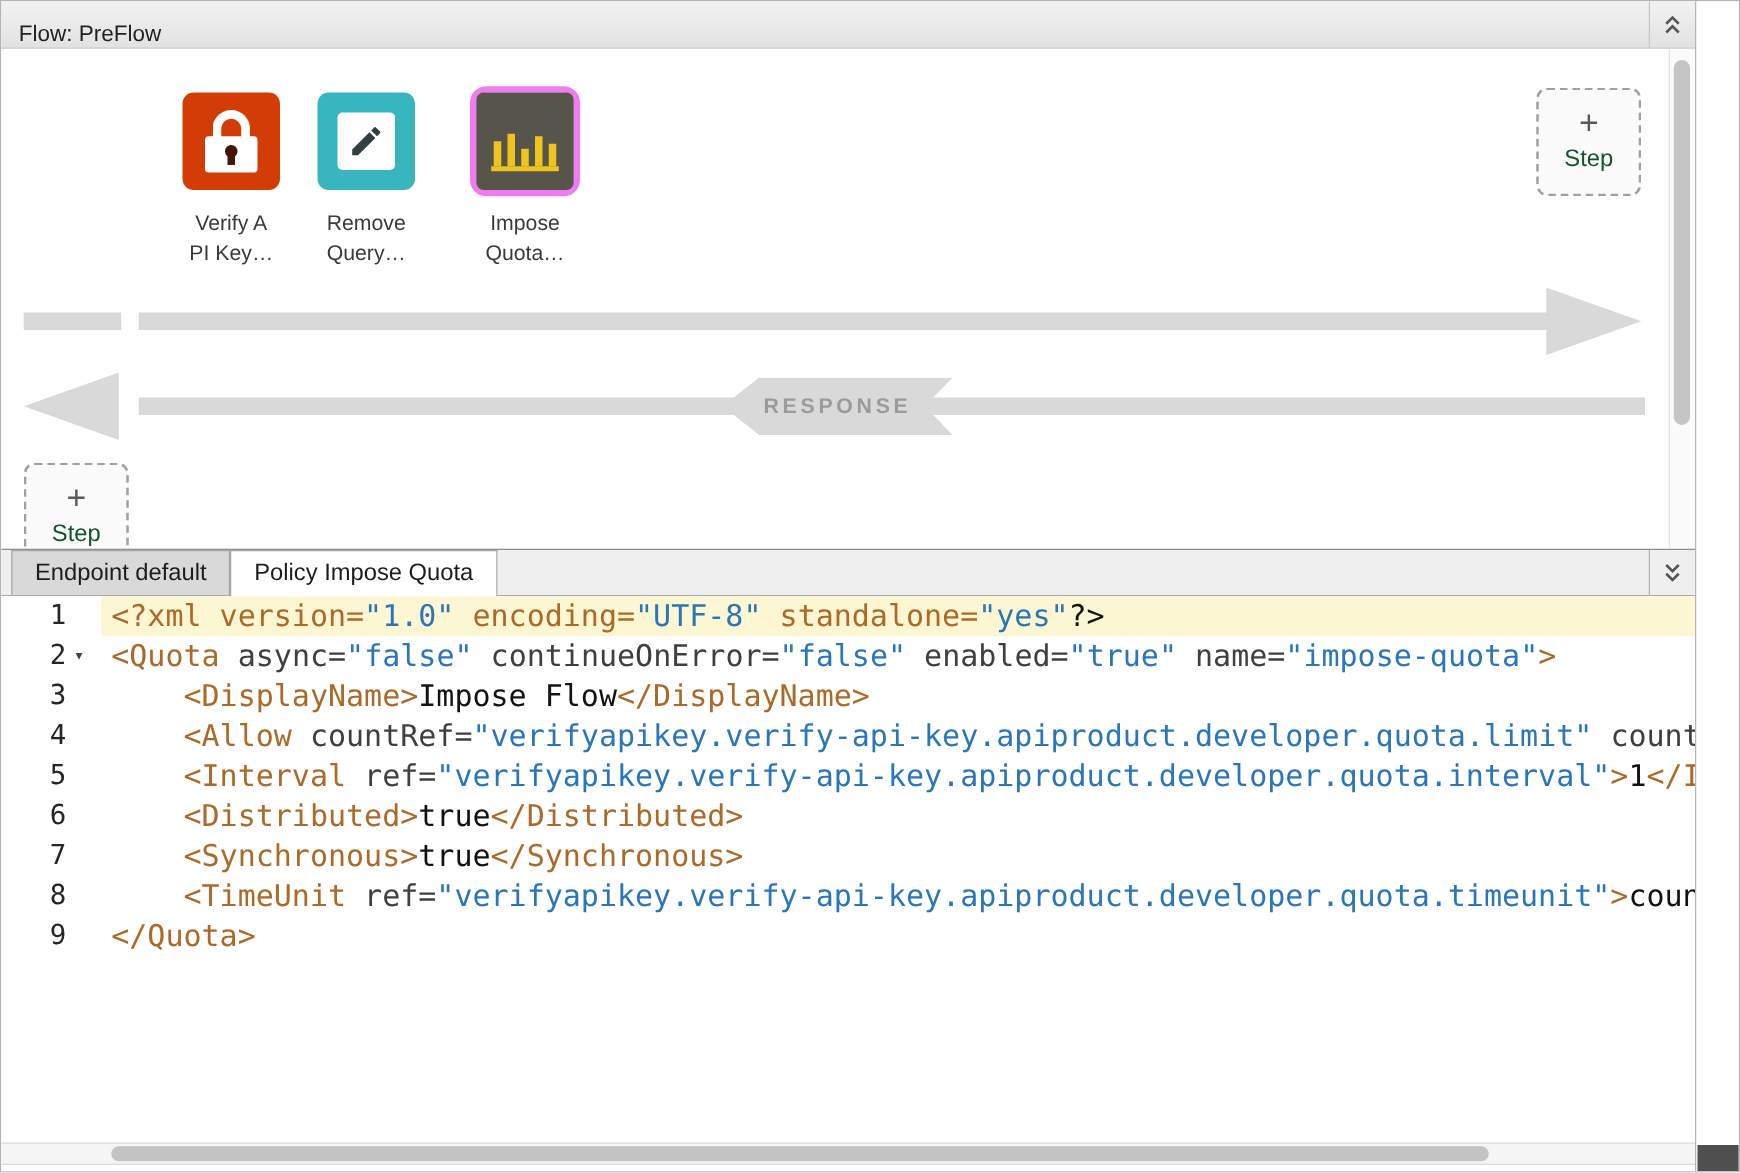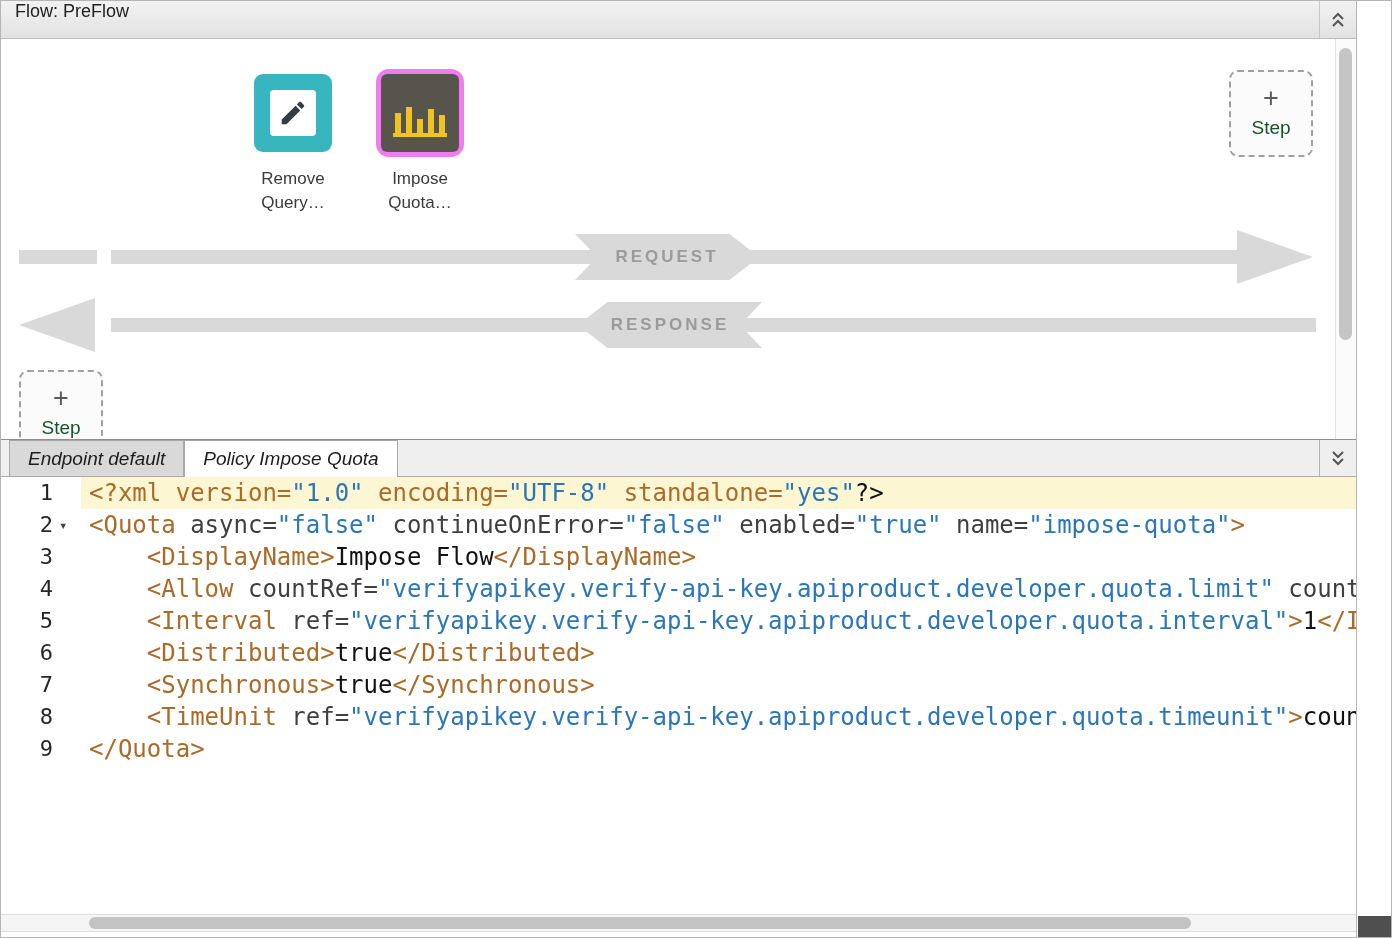--- a/index.html
+++ b/index.html
@@ -6,21 +6,21 @@
   .frame{width:1392px;height:938px;position:relative;background:#fff;
     font-family:"Liberation Sans","DejaVu Sans",sans-serif;border:1px solid #b5b5b5;
     box-sizing:border-box;overflow:hidden;}
   .main{position:absolute;left:0;top:0;width:1355px;height:100%;border-right:1px solid #b5b5b5;
     display:flex;flex-direction:column;box-sizing:content-box;}
   .right-strip{position:absolute;left:1357px;top:0;right:0;bottom:0;background:#fff;}
   .dark-corner{position:absolute;left:0;right:0;bottom:0;height:21px;background:#4f4f4f;}
 
   
   .flow-header{height:37px;flex:none;background:linear-gradient(#f2f2f2,#e2e2e2);
-    border-bottom:1px solid #bdbdbd;display:flex;align-items:flex-start;}
+    border-bottom:1px solid #bdbdbd;display:flex;align-items:flex-end;}
   .flow-title{padding-left:14px;font-size:18px;color:#222;}
   .collapse-btn{margin-left:auto;width:36px;height:100%;border-left:1px solid #c6c6c6;
     display:flex;align-items:center;justify-content:center;cursor:pointer;}
 
   .flow-canvas{position:relative;height:400px;flex:none;background:#fff;overflow:hidden;}
 
   .step-item{position:absolute;top:35px;width:96px;text-align:center;cursor:pointer;}
   .step-icon{width:78px;height:78px;border-radius:9px;margin:0 auto;
     display:flex;align-items:center;justify-content:center;box-sizing:border-box;}
   .step-label{margin-top:15px;font-size:17px;line-height:1.4;color:#3a3a3a;}
@@ -69,21 +69,21 @@
 
   .vscroll{position:absolute;right:0;top:0;bottom:0;width:21px;background:#fbfbfb;
     border-left:1px solid #e2e2e2;box-sizing:border-box;}
   .vthumb{position:absolute;left:3px;top:9px;width:13px;height:292px;background:#c5c5c5;border-radius:7px;}
 
   
   .tabs-row{height:38px;flex:none;background:#efefef;border-top:1px solid #8f8f8f;
     border-bottom:1px solid #ababab;display:flex;align-items:stretch;position:relative;
     box-sizing:border-box;}
   .tab{display:flex;align-items:center;padding:0 18px;font-size:19px;color:#1d1d1d;
-    background:#d9d9d9;border:1px solid #a8a8a8;border-bottom:none;cursor:pointer;white-space:nowrap;font-style:italic;}
+    background:#d9d9d9;border:1px solid #a8a8a8;border-bottom:none;cursor:pointer;white-space:nowrap;}
   .tab:first-of-type{margin-left:8px;}
   .tab.active{background:#fff;margin-bottom:-1px;z-index:2;}
   .collapse-btn-bottom{position:absolute;right:0;top:0;bottom:0;width:36px;
     border-left:1px solid #b3b3b3;display:flex;align-items:center;justify-content:center;cursor:pointer;}
 
   
   .editor{flex:1;background:#fff;position:relative;overflow:hidden;
     font-family:"DejaVu Sans Mono","Liberation Mono",monospace;}
   .code-row{display:flex;height:32px;line-height:32px;white-space:pre;font-size:24px;}
   .gutter{flex:none;width:80px;position:relative;text-align:right;padding-right:28px;
@@ -113,20 +113,33 @@
       <div class="collapse-btn">
         <svg width="16" height="18" viewBox="0 0 16 18" fill="none" stroke="#555" stroke-width="2">
           <path d="M3 8 L8 3 L13 8"></path>
             <path d="M3 15 L8 10 L13 15"></path>
         </svg>
       </div>
     </div>
 
     <div class="flow-canvas">
 
+      <div class="step-item" style="left:136px">
+        <div class="step-icon icon-lock">
+          <div class="shackle"></div>
+          <div class="lock-body">
+            <i class="keyhole"></i>
+            <i class="keystem"></i>
+          </div>
+        </div>
+        <div class="step-label">
+          <span>Verify A</span><br>
+          <span>PI Key…</span>
+        </div>
+      </div>
 
       <div class="step-item" style="left:244px">
         <div class="step-icon icon-pencil">
           <div class="pencil-card">
             <svg class="pencil-svg" viewBox="0 0 24 24">
               <path d="M3 17.25V21h3.75L17.81 9.94l-3.75-3.75L3 17.25zM20.71 7.04a1 1 0 0 0 0-1.41l-2.34-2.34a1 1 0 0 0-1.41 0l-1.83 1.83 3.75 3.75 1.83-1.83z"></path>
             </svg>
           </div>
         </div>
         <div class="step-label">
@@ -154,23 +167,20 @@
       </div>
 
       <div class="add-step add-step-top">
         <div class="plus">+</div>
         <div class="word">Step</div>
       </div>
 
       <div class="hbar" style="left:18px;top:211px;width:78px"></div>
       <div class="hbar" style="left:110px;top:211px;width:1128px"></div>
       <div class="arrowhead-right"></div>
-      <div class="flow-badge badge-req">
-        <span>REQUEST</span>
-      </div>
 
       <div class="arrowhead-left"></div>
       <div class="hbar" style="left:110px;top:279px;width:1205px"></div>
       <div class="flow-badge badge-res">
         <span>RESPONSE</span>
       </div>
 
       <div class="add-step add-step-bottom">
         <div class="plus">+</div>
         <div class="word">Step</div>

